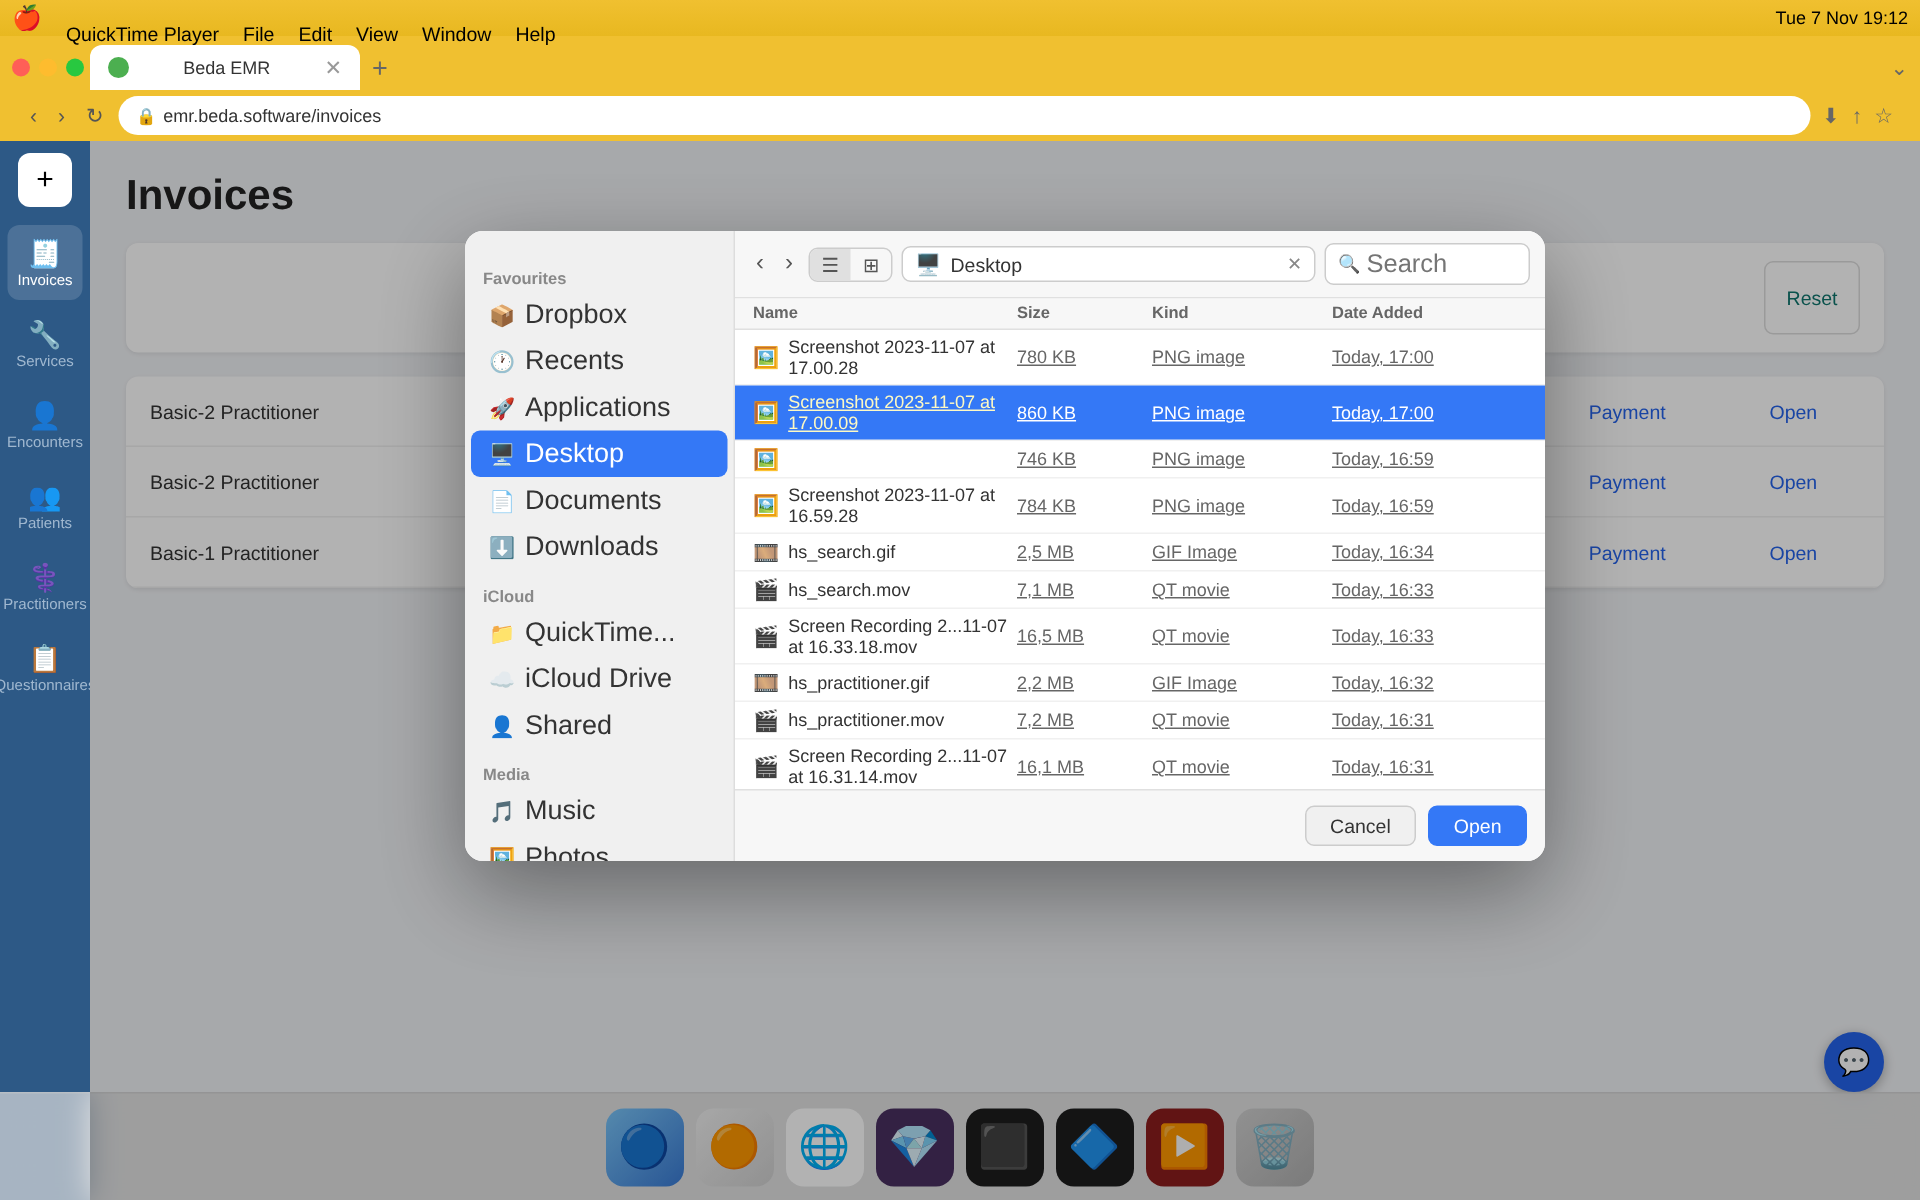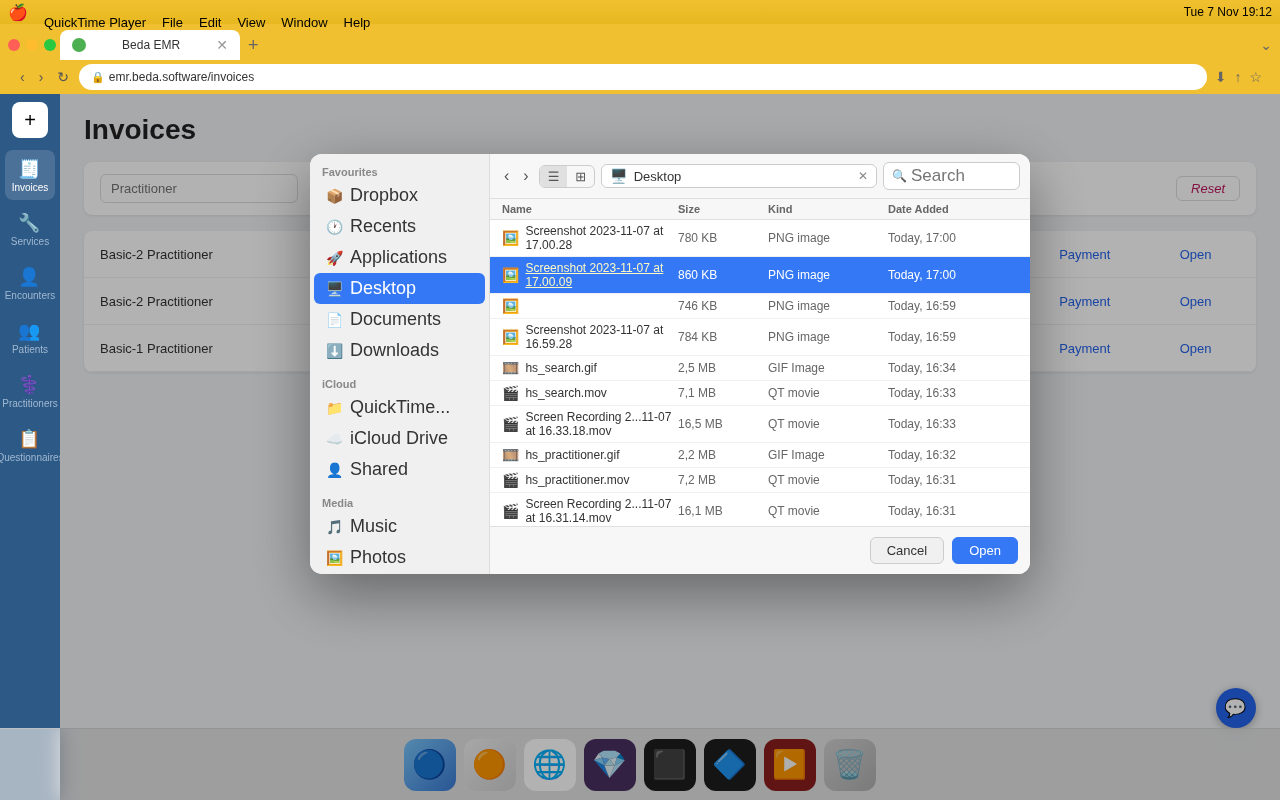--- a/index.html
+++ b/index.html
@@ -167,25 +167,24 @@
       padding: 6px 10px;
       font-size: 13px;
       color: #333;
       min-width: 180px;
     }
     .reset-btn {
       margin-left: auto;
       background: #fff;
       border: 1px solid #ddd;
       border-radius: 6px;
-      padding: 4px 14px;
+      padding: 16px 14px;
       cursor: pointer;
       font-size: 13px;
-      color: #be185d;
-      font-style: italic;
+      color: #0f766e;
     }
 
     .table-container {
       background: #fff;
       border-radius: 8px;
       box-shadow: 0 1px 3px rgba(0,0,0,0.08);
       overflow: hidden;
     }
     .data-table {
       width: 100%;
@@ -237,21 +236,21 @@
       border-radius: 12px;
       box-shadow: 0 20px 60px rgba(0,0,0,0.4);
       overflow: hidden;
     }
 
     
     .dialog-sidebar {
       width: 180px;
       background: #f0f0f0;
       border-right: 1px solid #ddd;
-      padding: 4px 0;
+      padding: 18px 0;
       flex-shrink: 0;
     }
     .dialog-sidebar-section {
       padding: 4px 0;
     }
     .dialog-sidebar-heading {
       font-size: 11px;
       font-weight: 600;
       color: #888;
       padding: 4px 12px 2px 12px;
@@ -359,21 +358,21 @@
     .file-item.selected { background: #3478f6; color: #fff; }
     .file-item.selected .file-cell { color: #fff; }
     .file-name-cell {
       display: flex;
       align-items: center;
       gap: 6px;
     }
     .file-icon { font-size: 14px; }
     .file-name { font-size: 12px; color: #333; }
     .file-item.selected .file-name { color: #fef9c3; text-decoration: underline; }
-    .file-cell { font-size: 12px; color: #666; }
+    .file-cell { font-size: 12px; color: #666; text-decoration: underline; }
 
     
     .dialog-footer {
       display: flex;
       align-items: center;
       justify-content: flex-end;
       gap: 8px;
       padding: 10px 12px;
       border-top: 1px solid #e0e0e0;
       background: #f7f7f7;
@@ -529,21 +528,20 @@
     </div>
     <div class="sidebar-nav-item">
       <span class="sidebar-icon">📋</span>
       <span>Questionnaires</span>
     </div>
   </div>
 
   <div class="content-area">
     <h1 class="page-title">Invoices</h1>
     <div class="filter-bar">
-      <input class="filter-input" placeholder="Practitioner" style="">
       <button class="reset-btn">Reset</button>
     </div>
     <div class="table-container">
       <table class="data-table">
         <tbody>
           <tr class="table-row">
             <td>Basic-2 Practitioner</td>
             <td>Second Patient</td>
             <td>12/10/2023 14:40</td>
             <td>

